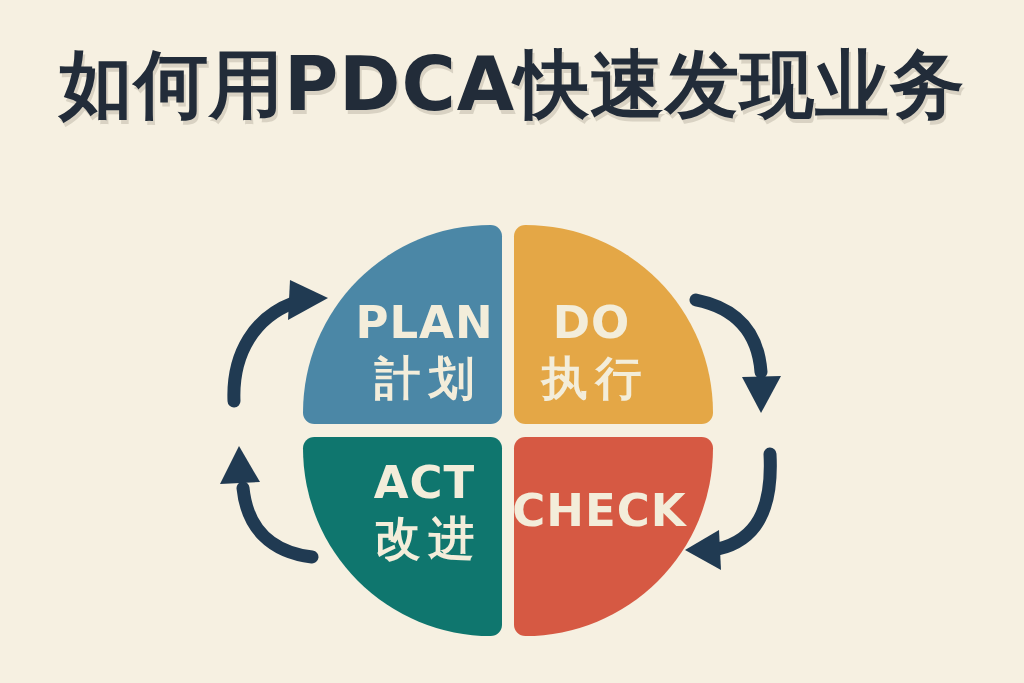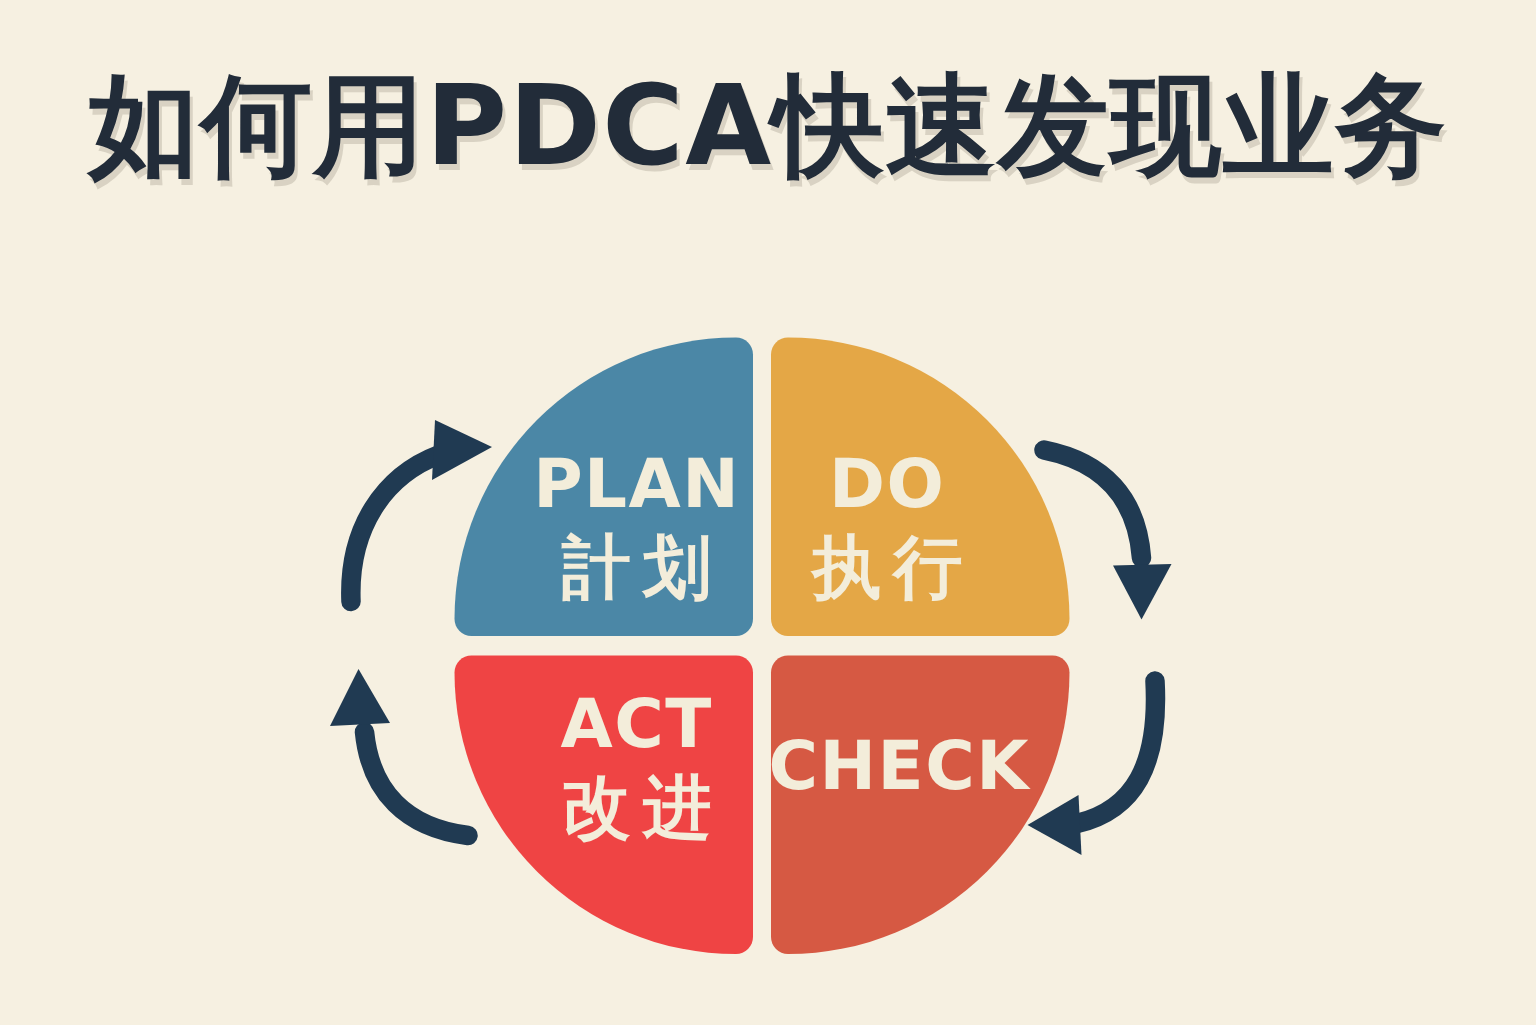--- a/index.html
+++ b/index.html
@@ -109,21 +109,21 @@
     <div class="quad q-tl" style="background-color: rgb(75, 135, 166);">
       <div class="q-en">PLAN</div>
       <div class="q-cn">計划</div>
     </div>
 
     <div class="quad q-tr" style="background-color: rgb(228, 167, 70);">
       <div class="q-en">DO</div>
       <div class="q-cn">执行</div>
     </div>
 
-    <div class="quad q-bl" style="background-color: #ef4444;">
+    <div class="quad q-bl" style="background-color: #0f766e;">
       <div class="q-en">ACT</div>
       <div class="q-cn">改进</div>
     </div>
 
     <div class="quad q-br" style="background-color: rgb(214, 89, 67);">
       <div class="q-en">CHECK</div>
     </div>
 
   </div>
 </div>

